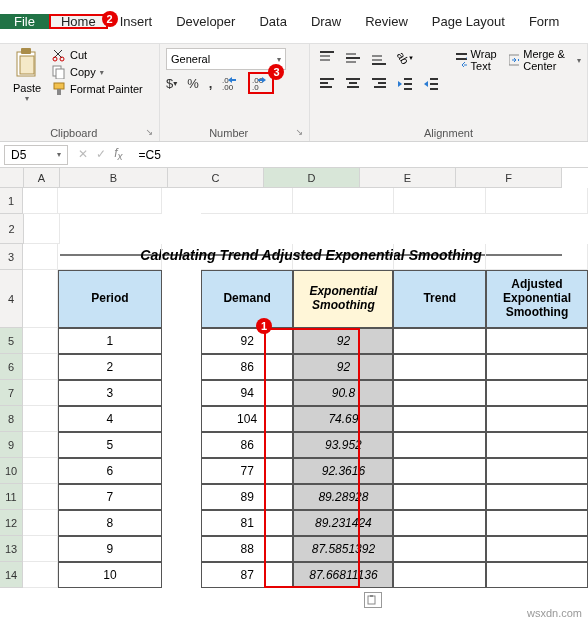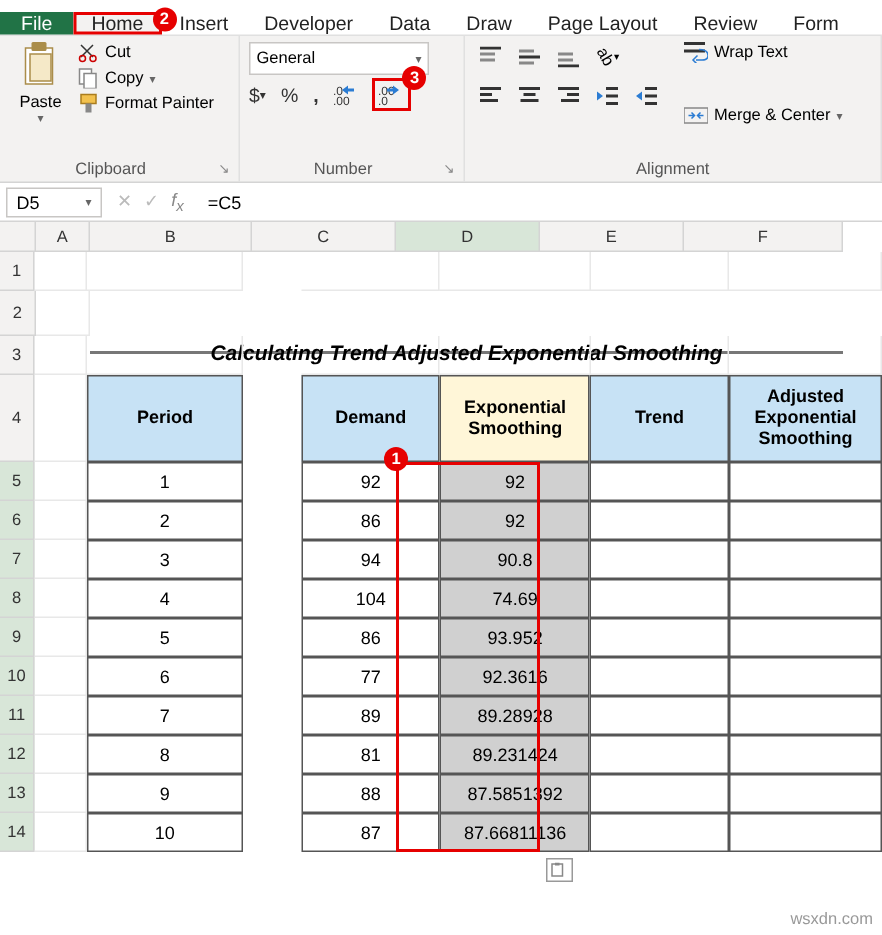--- a/index.html
+++ b/index.html
@@ -1,19 +1,19 @@
 <!DOCTYPE html>
 <html><head>
 <meta charset="utf-8">
 <style>
 * { box-sizing: border-box; margin: 0; padding: 0; font-family: "Segoe UI", Arial, sans-serif; }
 body { width: 588px; height: 623px; background: #fff; overflow: hidden; font-size: 12px; position: relative; }
 
 
-.tab-bar { height: 24px; display: flex; align-items: flex-end; background: #fff; border-bottom: 1px solid #e0e0e0; }
+.tab-bar { height: 44px; display: flex; align-items: center; background: #fff; border-bottom: 1px solid #e0e0e0; }
 .tab-file { background: #217346; color: #fff; padding: 0 14px; display: flex; align-items: center; font-size: 13px; }
 .tab { padding: 0 12px; display: flex; align-items: center; font-size: 13px; color: #222; cursor: pointer; position: relative; }
 .tab.active { background: #f3f2f1; }
 .home-outline { position: absolute; top: 0; left: 0; right: 0; bottom: 0; border: 2px solid #e60000; pointer-events: none; }
 .callout-red { position: absolute; width: 16px; height: 16px; border-radius: 50%; background: #e60000; color: #fff; font-weight: bold; font-size: 11px; display: flex; align-items: center; justify-content: center; z-index: 10; }
 
 
 .ribbon { height: 98px; background: #f3f2f1; display: flex; border-bottom: 1px solid #d4d4d4; }
 .group { border-right: 1px solid #e0e0e0; display: flex; flex-direction: column; padding: 4px 6px 0; }
 .group-body { flex: 1; display: flex; align-items: flex-start; gap: 4px; }
@@ -32,21 +32,21 @@
 .num-select { border: 1px solid #c8c6c4; background: #fff; height: 22px; width: 120px; padding: 0 4px; display: flex; align-items: center; justify-content: space-between; font-size: 11px; }
 .num-row2 { display: flex; align-items: center; gap: 10px; font-size: 13px; color: #333; }
 .num-btn { cursor: pointer; display: inline-flex; align-items: center; }
 .dec-btn { position: relative; padding: 1px 2px; }
 .dec-outline { position: absolute; inset: -2px; border: 2px solid #e60000; }
 
 .align-col { display: flex; flex-direction: column; gap: 6px; }
 .align-row { display: flex; gap: 4px; }
 .align-btn { width: 22px; height: 20px; display: flex; align-items: center; justify-content: center; cursor: pointer; }
 .align-row2 .align-btn { width: 22px; }
-.wrap-col { display: flex; flex-direction: column; gap: 28px; margin-left: 10px; }
+.wrap-col { display: flex; flex-direction: row; gap: 6px; margin-left: 10px; }
 .wrap-row { display: flex; align-items: center; gap: 4px; font-size: 11px; cursor: pointer; }
 
 
 .fbar { height: 26px; display: flex; align-items: center; border-bottom: 1px solid #d4d4d4; font-size: 12px; }
 .name-box { width: 64px; border: 1px solid #c8c6c4; height: 20px; padding: 0 6px; display: flex; align-items: center; justify-content: space-between; margin-left: 4px; }
 .fb-icons { display: flex; align-items: center; gap: 8px; margin: 0 10px; color: #888; }
 .formula-txt { padding-left: 6px; }
 
 
 .grid-wrap { position: relative; }
@@ -58,21 +58,21 @@
 
 .rows { }
 .g-row { display: flex; height: 26px; }
 .g-row.tall { height: 58px; }
 .row-hdr { width: 24px; border-right: 1px solid #d4d4d4; border-bottom: 1px solid #d4d4d4; background: #f3f2f1; display: flex; align-items: center; justify-content: center; font-size: 11px; color: #333; }
 .row-hdr.sel { background: #d8e6d8; }
 .cell { border-right: 1px solid #e8e8e8; border-bottom: 1px solid #e8e8e8; display: flex; align-items: center; justify-content: center; font-size: 12px; padding: 0 4px; }
 .g-row .cell.col-A { width: 36px; }
 .g-row .cell.col-B { width: 108px; }
 .g-row .cell.col-C { width: 96px; margin-left: 39px; }
-.g-row .cell.col-D { width: 104px; }
+.g-row .cell.col-D { width: 104px; font-style: italic; }
 .g-row .cell.col-E { width: 96px; }
 .g-row .cell.col-F { width: 106px; }
 
 .title-cell { background: #eaf3ed; font-weight: bold; font-style: italic; font-size: 14px; justify-content: center; width: 502px !important; border: 1px solid #777; margin-top: 40px; }
 .hdr-cell { background: #c7e2f5; font-weight: bold; border: 1px solid #555; text-align: center; line-height: 1.15; }
 .hdr-cell.d { background: #fff6d8; }
 .data-cell { border: 1px solid #555; background: #fff; }
 .data-cell.d-sel { background: #d0d0d0; }
 .sel-rect { position: absolute; border: 2px solid #e60000; pointer-events: none; }
 .smart-tag { position: absolute; width: 18px; height: 16px; border: 1px solid #999; background: #fff; display: flex; align-items: center; justify-content: center; font-size: 9px; color: #555; }
@@ -86,22 +86,22 @@
   <div class="tab-file">File</div>
   <div class="tab active" style="position:relative">
     <span>Home</span>
     <div class="home-outline"></div>
     <div class="callout-red" style="top:-3px;right:-10px">2</div>
   </div>
   <div class="tab">Insert</div>
   <div class="tab">Developer</div>
   <div class="tab">Data</div>
   <div class="tab">Draw</div>
+  <div class="tab">Review</div>
   <div class="tab">Page Layout</div>
-  <div class="tab">Review</div>
   <div class="tab">Form</div>
 </div>
 
 <div class="ribbon">
 
   <div class="group" style="width:160px">
     <div class="group-body">
       <div class="paste-big">
         <svg width="28" height="32">
             <rect x="4" y="4" width="18" height="24" fill="#fff" stroke="#aa8d4a"></rect>

